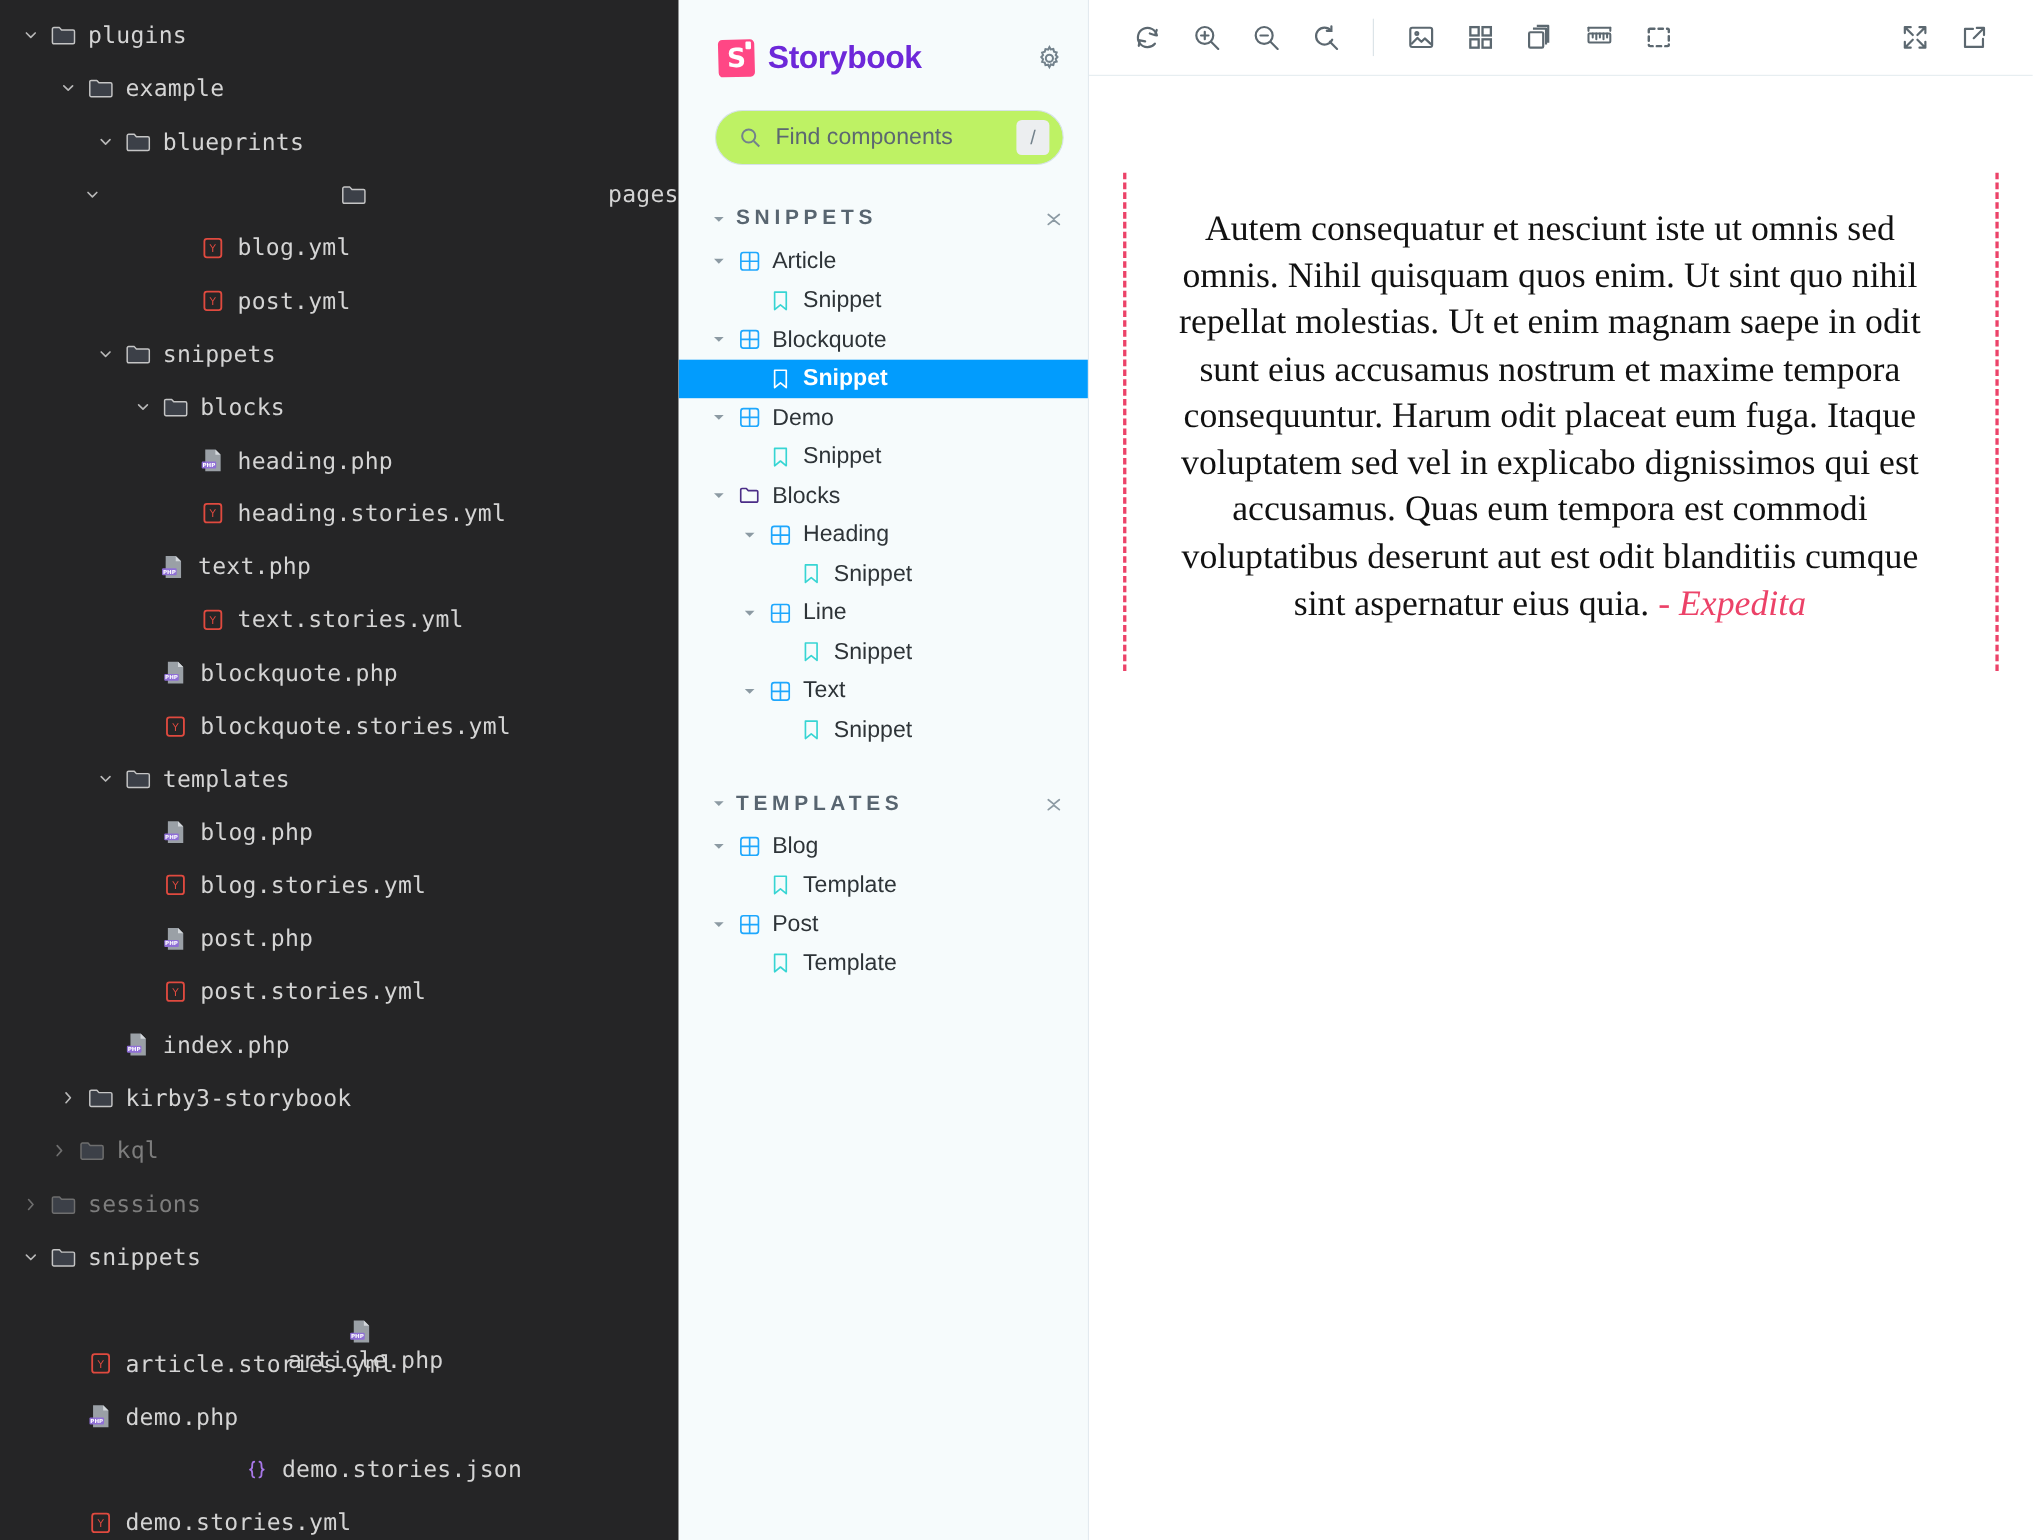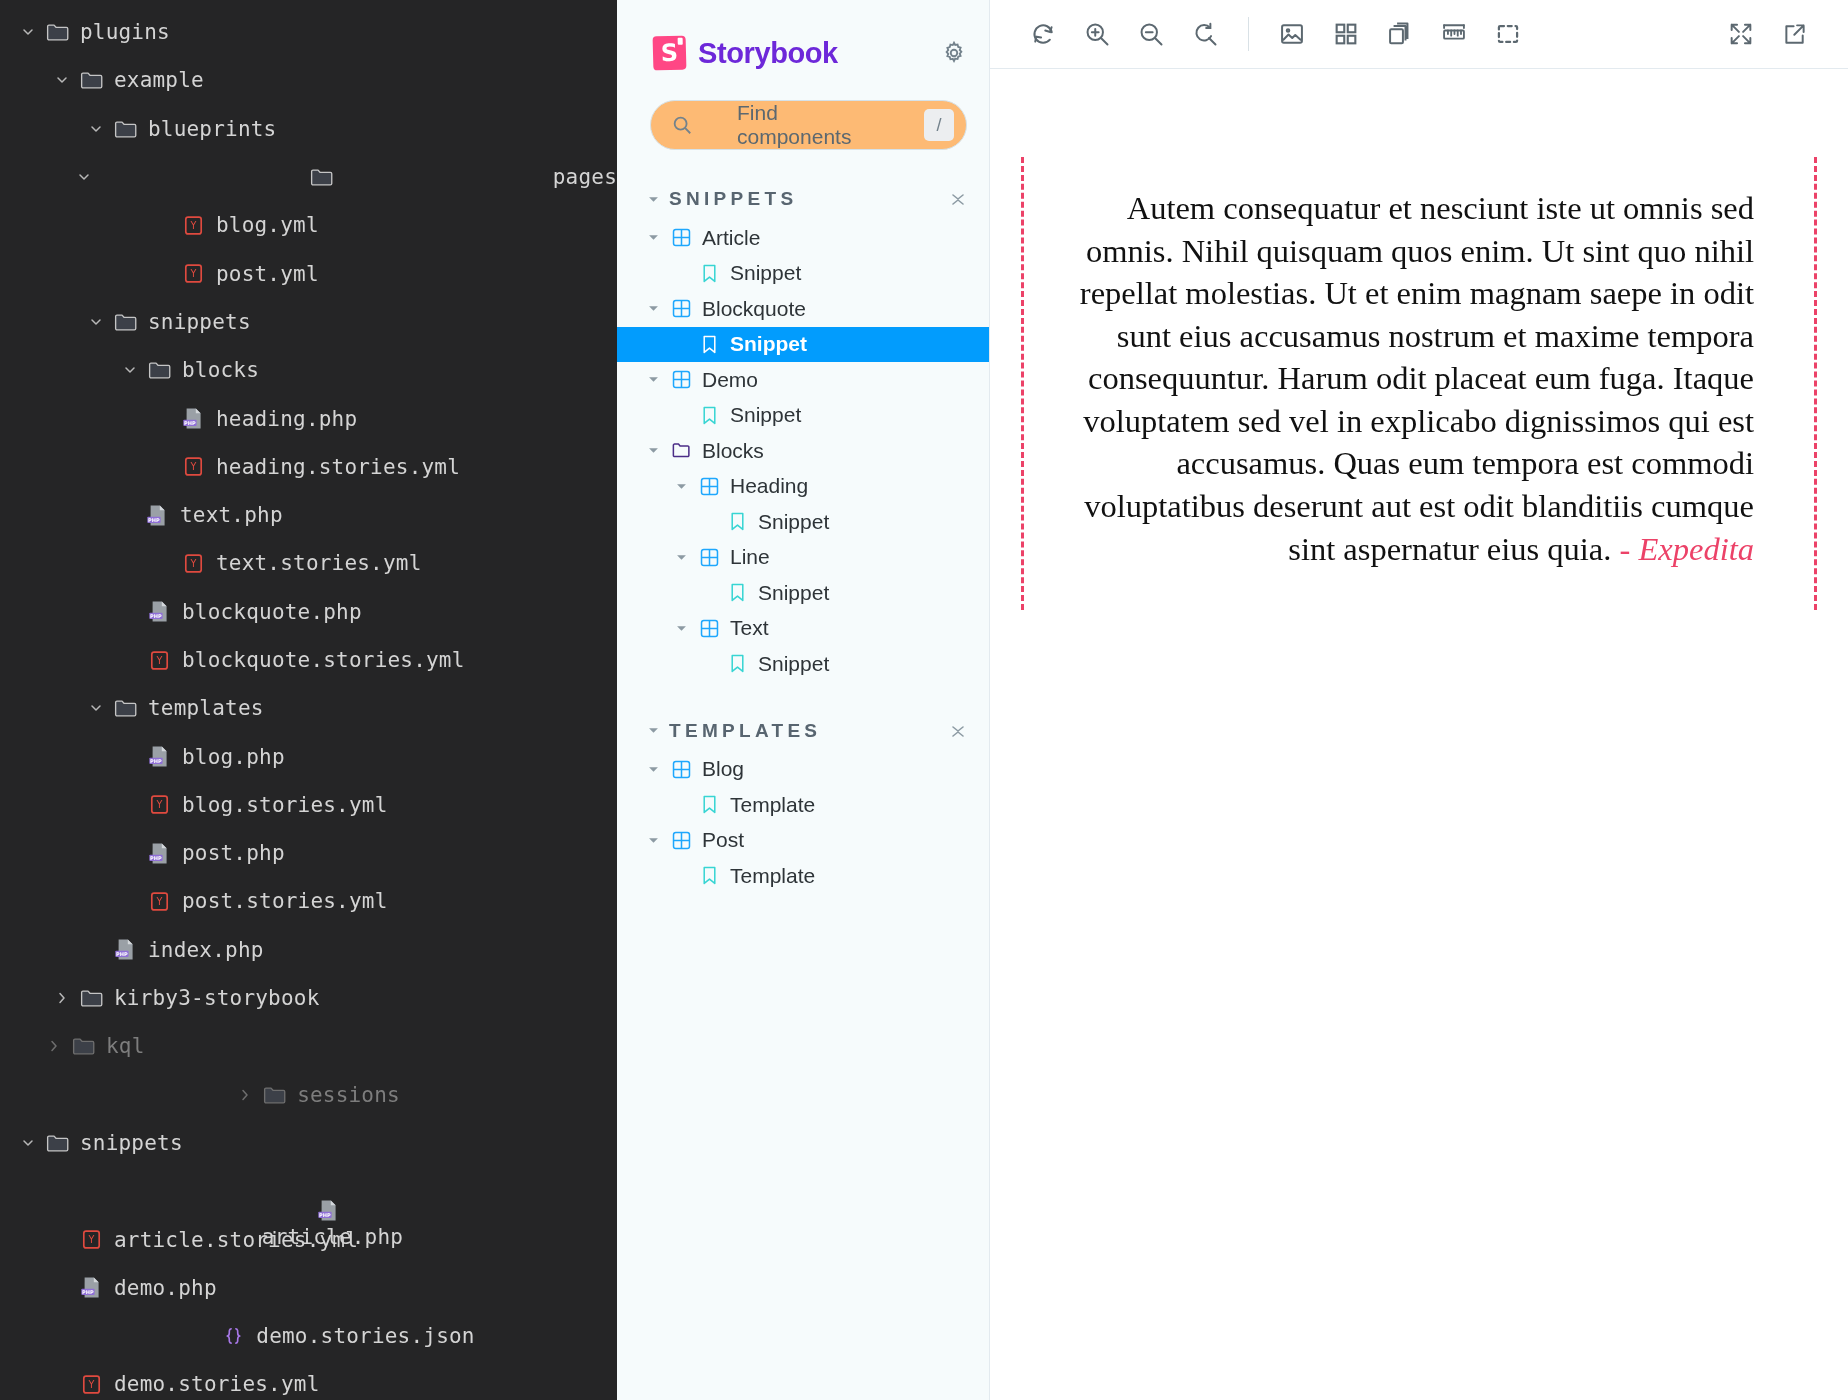--- a/index.html
+++ b/index.html
@@ -77,22 +77,21 @@
   .gear { color: #73828c; cursor: pointer; }
   .gear svg { display:block; }
 
   .sb-search {
     margin: 30px 22px 0 33px;
     height: 50px;
     border: 1px solid #d6e2e8;
     border-radius: 25px;
     display: flex; align-items: center;
     padding: 0 12px 0 20px;
-    background: #fdba74;
-    gap: 32px;
+    background: #bef264;
   }
   .sb-search .sicon { color: #73828c; margin-right: 12px; display:flex; }
   .sb-search .sph { flex:1; font-size: 21px; color: #5c6870; }
   .sb-search .kbd {
     width: 30px; height: 32px; background:#eceef0; border-radius: 5px;
     display:flex; align-items:center; justify-content:center;
     font-size: 18px; color:#73828c;
   }
 
   .sb-section {
@@ -160,21 +159,21 @@
     border-right: 3px dashed #ec4268;
     padding: 30px 40px 40px 40px;
     min-height: 256px;
   }
   .bq-text {
     font-family: "Liberation Serif", "DejaVu Serif", serif;
     font-size: 32.5px;
     line-height: 1.31;
     color: #111;
     max-width: 690px;
-    text-align: right;
+    text-align: center;
   }
   .bq-cite {
     font-family: "Liberation Serif", "DejaVu Serif", serif;
     font-style: italic;
     color: #ec4268;
     font-size: 32.5px;
     white-space: nowrap;
   }
 </style>
 </head>
@@ -435,21 +434,21 @@
             <path d="M6 3.5l4 4.5-4 4.5"></path>
           </svg>
         </span>
         <span class="ficon">
           <svg width="23" height="20" viewBox="0 0 24 20" fill="#3c4048" stroke="#6e6e6e" stroke-width="1.4" stroke-linejoin="round">
             <path d="M1.7 4.2a1.4 1.4 0 0 1 1.4-1.4h5.3l2 2.3h10.9a1.4 1.4 0 0 1 1.4 1.4v10.3a1.4 1.4 0 0 1-1.4 1.4H3.1a1.4 1.4 0 0 1-1.4-1.4z"></path>
           </svg>
         </span>
         <span class="label dim">kql</span>
       </div>
-      <div class="row" style="padding-left: 14px; justify-content: center;">
+      <div class="row" style="padding-left: 14px;">
         <span class="twist">
           <svg width="16" height="16" viewBox="0 0 16 16" fill="none" stroke="#6e6e6e" stroke-width="1.5" stroke-linecap="round" stroke-linejoin="round">
             <path d="M6 3.5l4 4.5-4 4.5"></path>
           </svg>
         </span>
         <span class="ficon">
           <svg width="23" height="20" viewBox="0 0 24 20" fill="#3c4048" stroke="#6e6e6e" stroke-width="1.4" stroke-linejoin="round">
             <path d="M1.7 4.2a1.4 1.4 0 0 1 1.4-1.4h5.3l2 2.3h10.9a1.4 1.4 0 0 1 1.4 1.4v10.3a1.4 1.4 0 0 1-1.4 1.4H3.1a1.4 1.4 0 0 1-1.4-1.4z"></path>
           </svg>
         </span>

